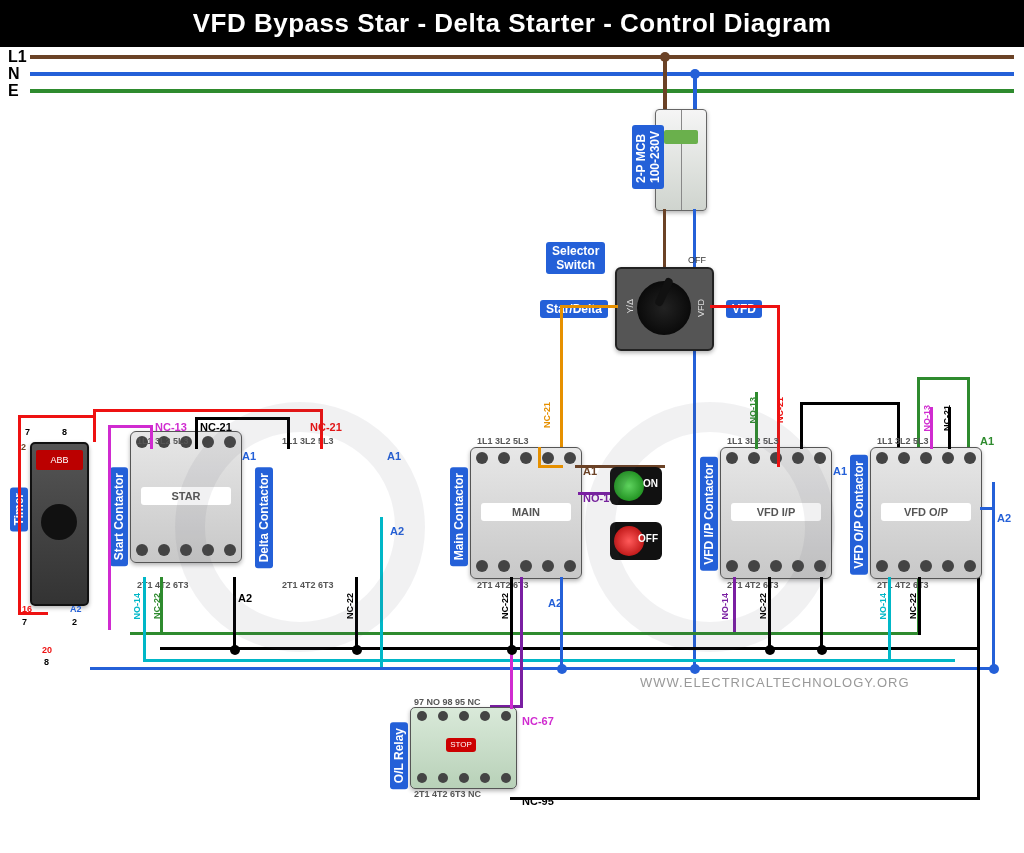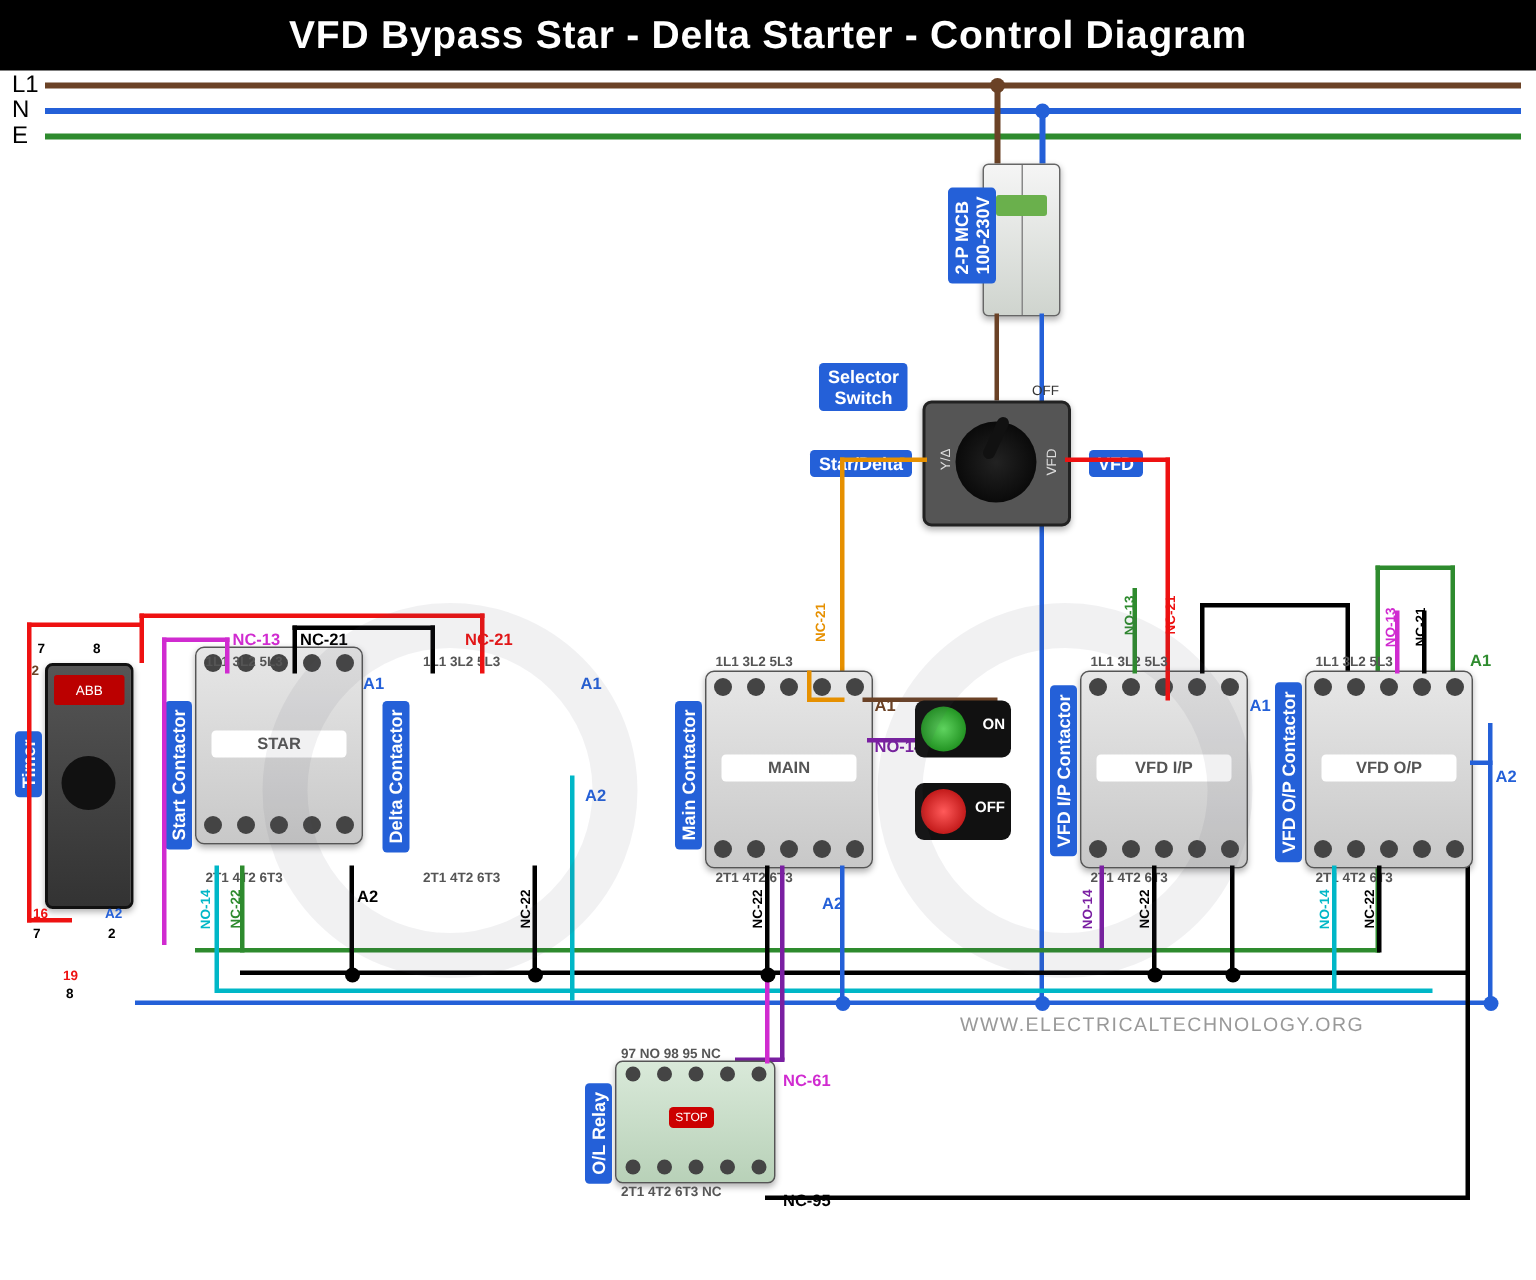--- a/index.html
+++ b/index.html
@@ -31,21 +31,21 @@
     position: absolute;
     height: 4px;
     left: 30px;
     right: 10px;
   }
   .l1 { top: 8px; background: #6b4226; }
   .n  { top: 25px; background: #2460d8; }
   .e  { top: 42px; background: #2e8b2e; }
   .supply-label {
     position: absolute;
-    font-weight: normal;
+    font-weight: bold;
     font-size: 16px;
     left: 8px;
     transform: translateY(-50%);
   }
   
   .wire {
     position: absolute;
     background: #000;
   }
   
@@ -152,21 +152,21 @@
   .timer .dial{
     position:absolute;width:36px;height:36px;border-radius:50%;
     background:#111;left:9px;top:60px;
   }
   .timer .brand{
     position:absolute;top:6px;left:4px;right:4px;height:20px;
     background:#b00;color:#fff;font-size:9px;text-align:center;
     line-height:20px;border-radius:2px;
   }
   .push {
-    position:absolute;width:64px;height:38px;border-radius:6px;
+    position:absolute;width:52px;height:38px;border-radius:6px;
     background:#111;
   }
   .push .cap{
     position:absolute;width:30px;height:30px;border-radius:50%;
     left:4px;top:4px;
   }
   .push.on .cap{background:radial-gradient(#5fd35f,#0a7a0a);}
   .push.off .cap{background:radial-gradient(#ff5a5a,#a00);}
   .push .t{
     position:absolute;right:4px;top:11px;color:#fff;font-size:10px;
@@ -254,21 +254,21 @@
     <div class="dial"></div>
   </div>
   <div class="pill vert" style="left:10px;top:440px">Timer</div>
   <span class="lbl tiny" style="left:25px;top:380px">7</span>
   <span class="lbl tiny" style="left:62px;top:380px">8</span>
   <span class="lbl tiny" style="left:21px;top:395px;color:#6b4226">2</span>
   <span class="lbl tiny" style="left:22px;top:557px;color:#e11">16</span>
   <span class="lbl tiny" style="left:22px;top:570px">7</span>
   <span class="lbl tiny" style="left:70px;top:557px;color:#2460d8">A2</span>
   <span class="lbl tiny" style="left:72px;top:570px">2</span>
-  <span class="lbl tiny" style="left:42px;top:598px;color:#e11">19</span>
+  <span class="lbl tiny" style="left:42px;top:598px;color:#e11">20</span>
   <span class="lbl tiny" style="left:44px;top:610px">8</span>
 
   <div class="wire" style="left:18px;top:368px;width:78px;height:3px;background:#e11"></div>
   <div class="wire" style="left:18px;top:368px;width:3px;height:200px;background:#e11"></div>
   <div class="wire" style="left:18px;top:565px;width:30px;height:3px;background:#e11"></div>
 
   <div class="component contactor" style="left:130px;top:384px">
     <div class="screwrow top">
         <span></span>
         <span></span>
@@ -443,21 +443,21 @@
         <span></span>
         <span></span>
         <span></span>
         <span></span>
         <span></span>
       </div>
   </div>
   <div class="pill vert" style="left:390px;top:675px">O/L Relay</div>
   <span class="lbl tiny" style="left:414px;top:650px;color:#555">97 NO 98 95 NC</span>
   <span class="lbl tiny" style="left:414px;top:742px;color:#555">2T1  4T2  6T3 NC</span>
-  <span class="lbl" style="left:522px;top:668px;color:#d02bd0">NC-61</span>
+  <span class="lbl" style="left:522px;top:668px;color:#d02bd0">NC-67</span>
   <span class="lbl" style="left:522px;top:748px">NC-95</span>
 
   <div class="wire" style="left:510px;top:750px;width:470px;height:3px;background:#000"></div>
   <div class="wire" style="left:977px;top:600px;width:3px;height:153px;background:#000"></div>
 
   <div class="wire" style="left:510px;top:600px;width:3px;height:62px;background:#d02bd0"></div>
 
   <div class="dot" style="left:235px;top:603px"></div>
   <div class="dot" style="left:357px;top:603px"></div>
   <div class="dot" style="left:512px;top:603px"></div>

